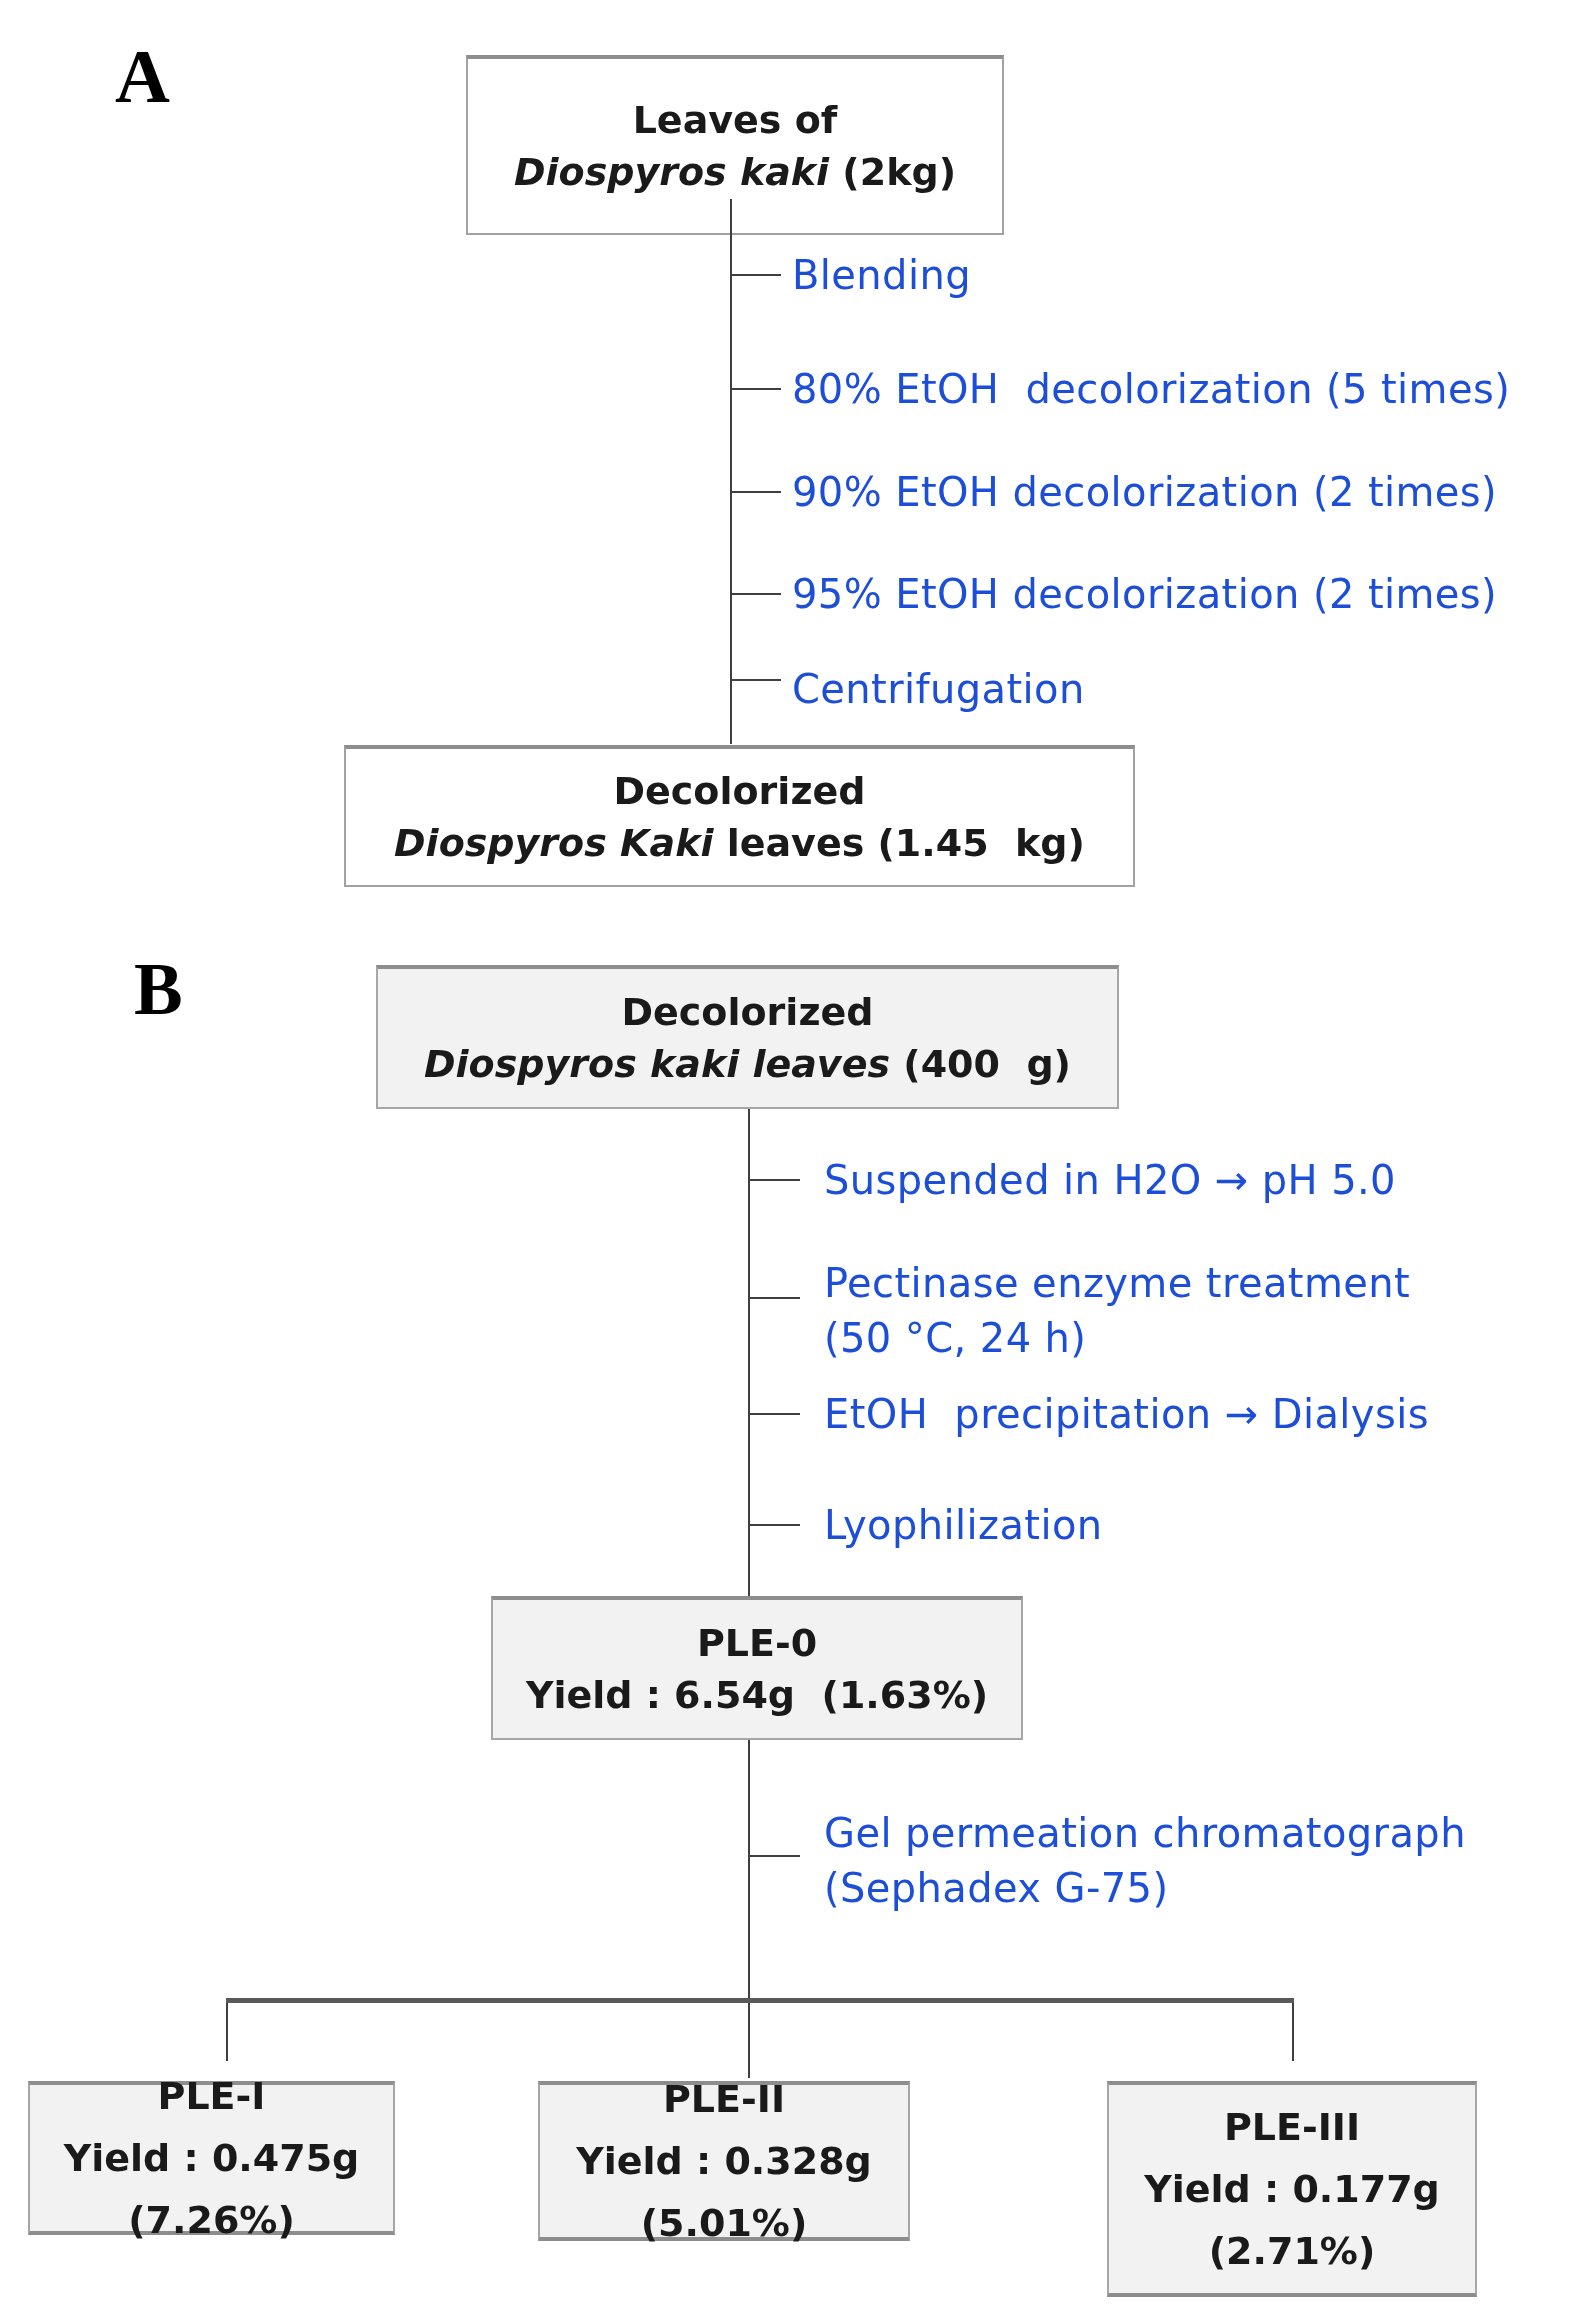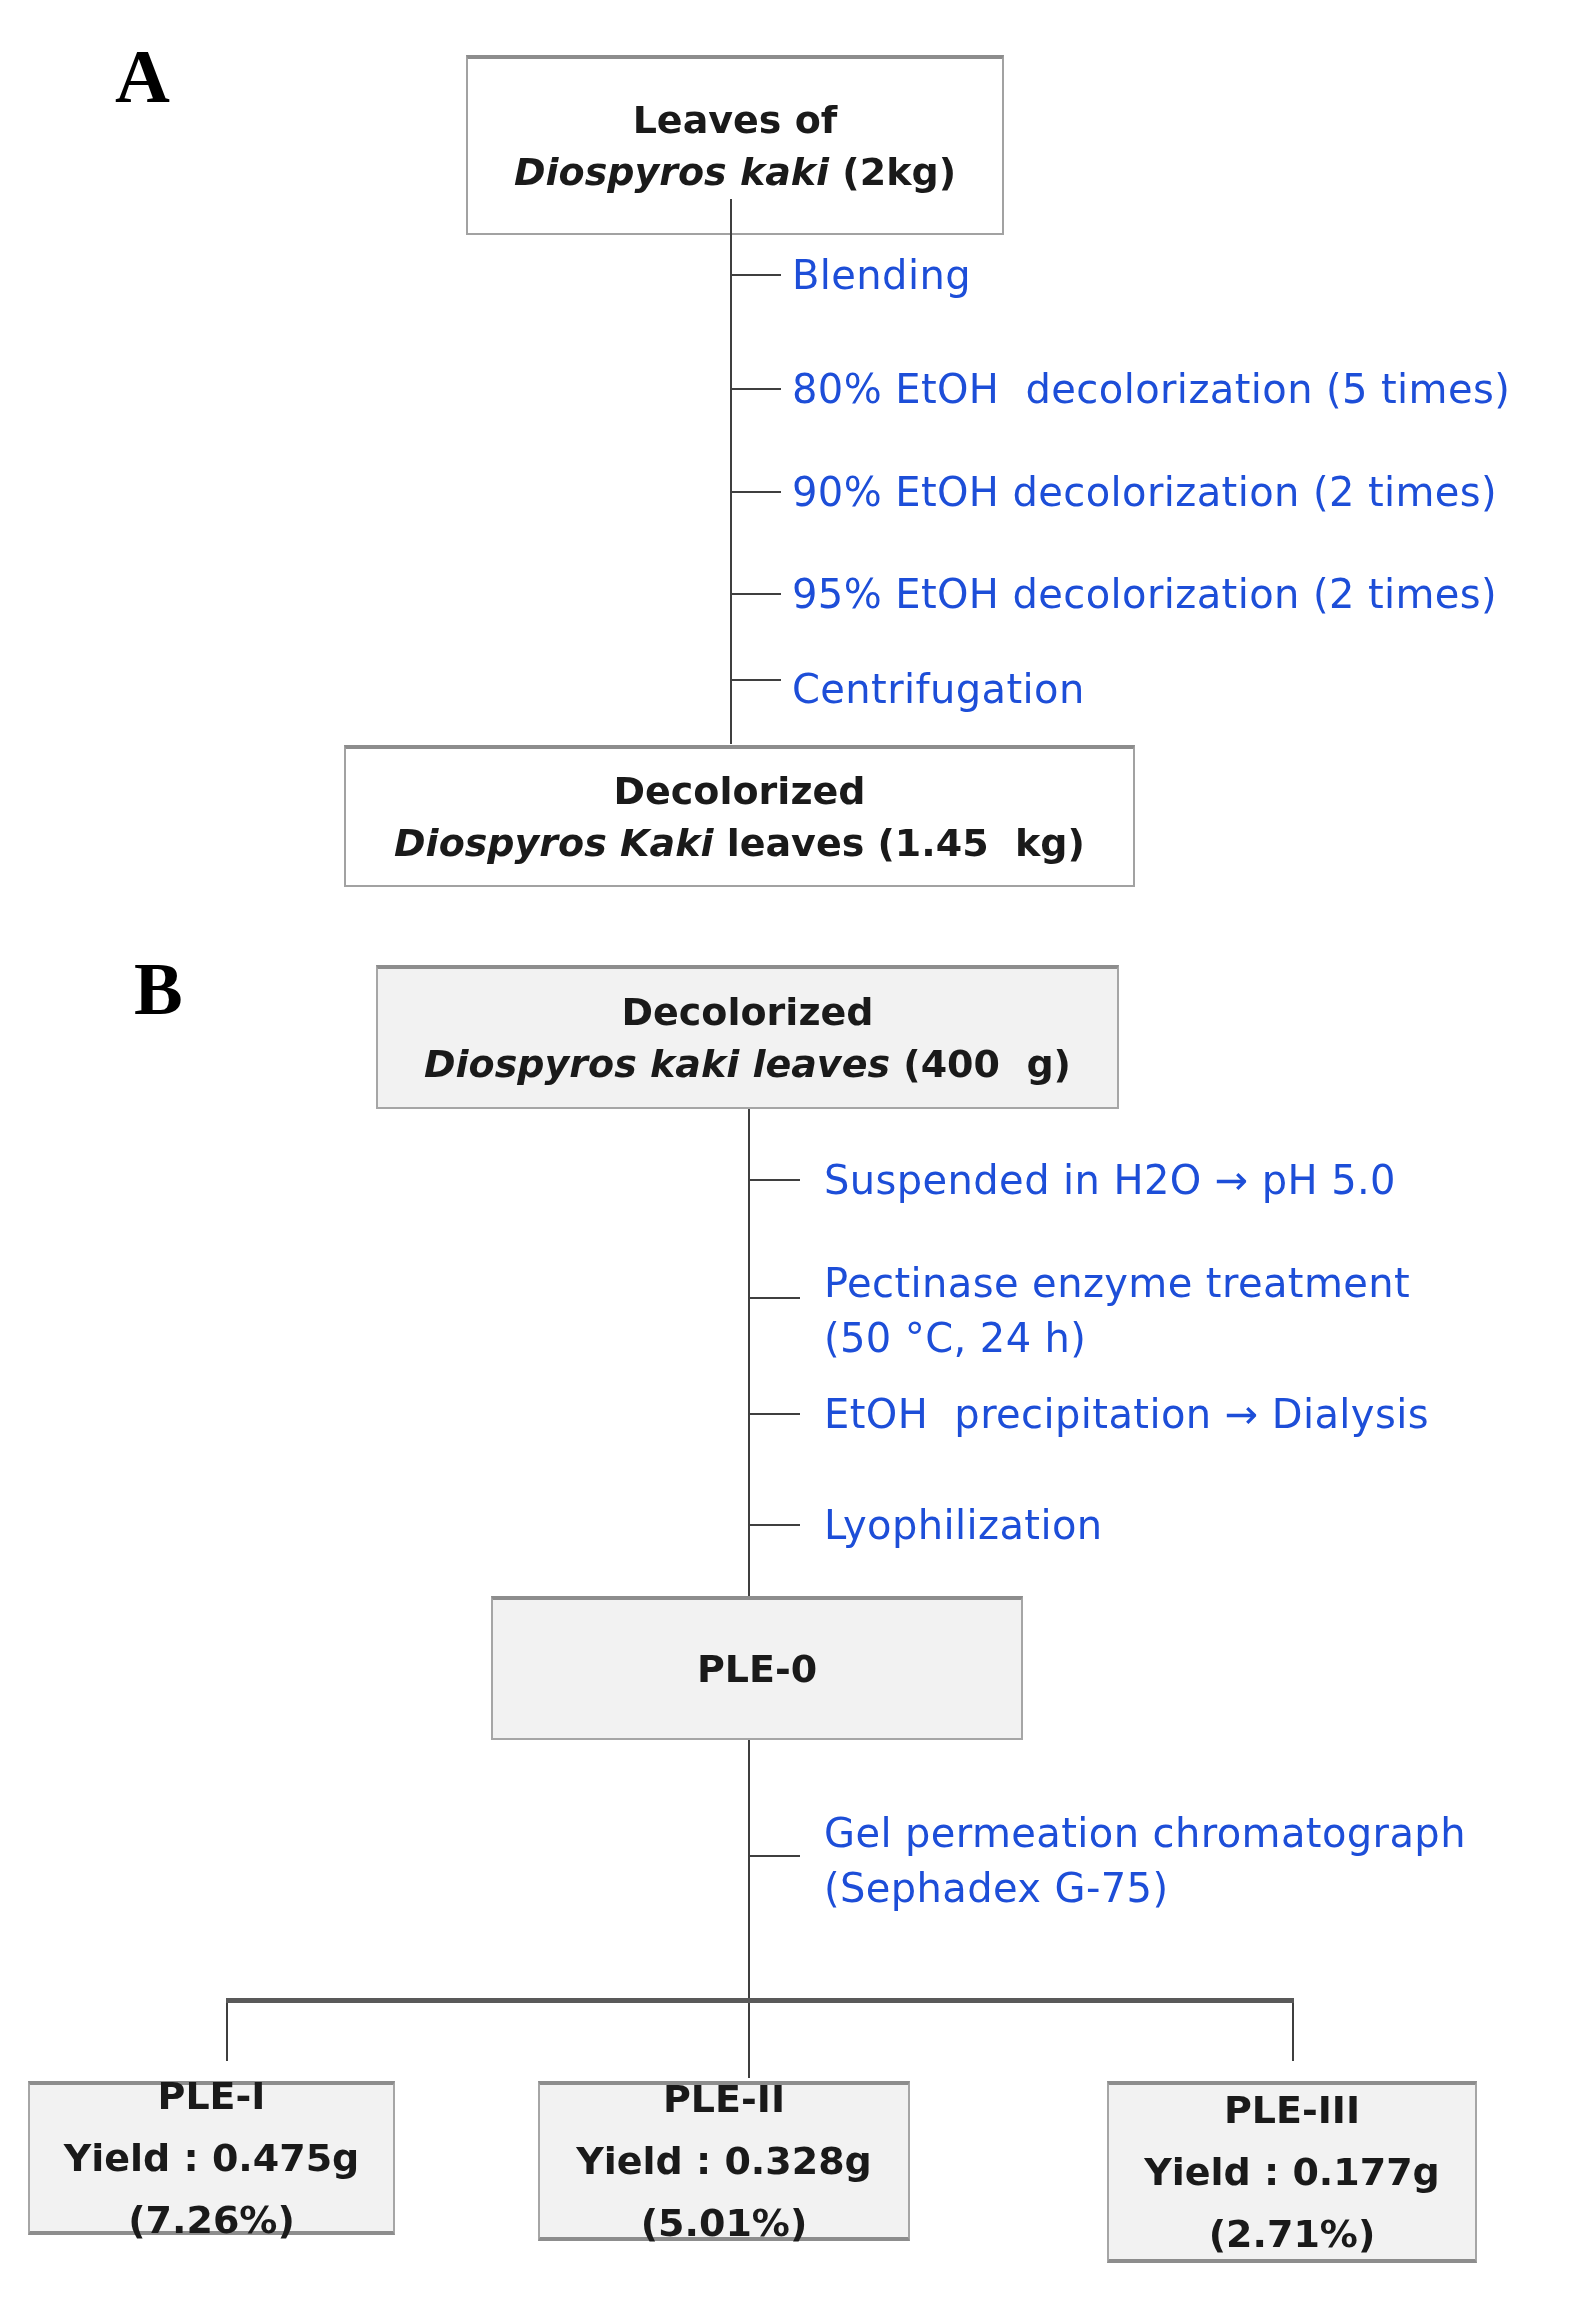--- a/index.html
+++ b/index.html
@@ -84,21 +84,21 @@
   #step-b-3{left:824px;top:1498px;}
   #box-ple0{left:491px;top:1596px;width:532px;height:144px;}
   #vline-b-lower{left:748px;top:1740px;height:338px;}
   #tick-b-gpc{left:749px;top:1855px;width:51px;}
   #step-b-gpc{left:824px;top:1806px;}
   #branch-h{left:226px;top:1998px;width:1068px;}
   #drop-left{left:226px;top:2003px;height:58px;}
   #drop-right{left:1292px;top:2003px;height:58px;}
   #box-ple1{left:28px;top:2081px;width:367px;height:154px;}
   #box-ple2{left:538px;top:2081px;width:372px;height:160px;}
-  #box-ple3{left:1107px;top:2081px;width:370px;height:182px;}
+  #box-ple3{left:1107px;top:2081px;width:370px;height:216px;}
 </style>
 </head>
 <body>
 
 <div class="canvas">
 
   <div class="panel-label label-a">A</div>
 
   <div class="box" id="box-a-source">
     <div>Leaves of</div>
@@ -139,20 +139,21 @@
   <div class="tick" id="tick-b-3"></div>
 
   <div class="step" id="step-b-0">Suspended in H2O → pH 5.0</div>
   <div class="step" id="step-b-1">Pectinase enzyme treatment
 (50 °C, 24 h)</div>
   <div class="step" id="step-b-2">EtOH  precipitation → Dialysis</div>
   <div class="step" id="step-b-3">Lyophilization</div>
 
   <div class="box gray" id="box-ple0">
     <div>PLE-0</div>
+    <div>Yield : 6.54g  (1.63%)</div>
   </div>
 
   <div class="vline" id="vline-b-lower"></div>
   <div class="tick" id="tick-b-gpc"></div>
   <div class="step" id="step-b-gpc">Gel permeation chromatograph
 (Sephadex G-75)</div>
 
   <div class="branch" id="branch-h"></div>
   <div class="vline" id="drop-left"></div>
   <div class="vline" id="drop-right"></div>

